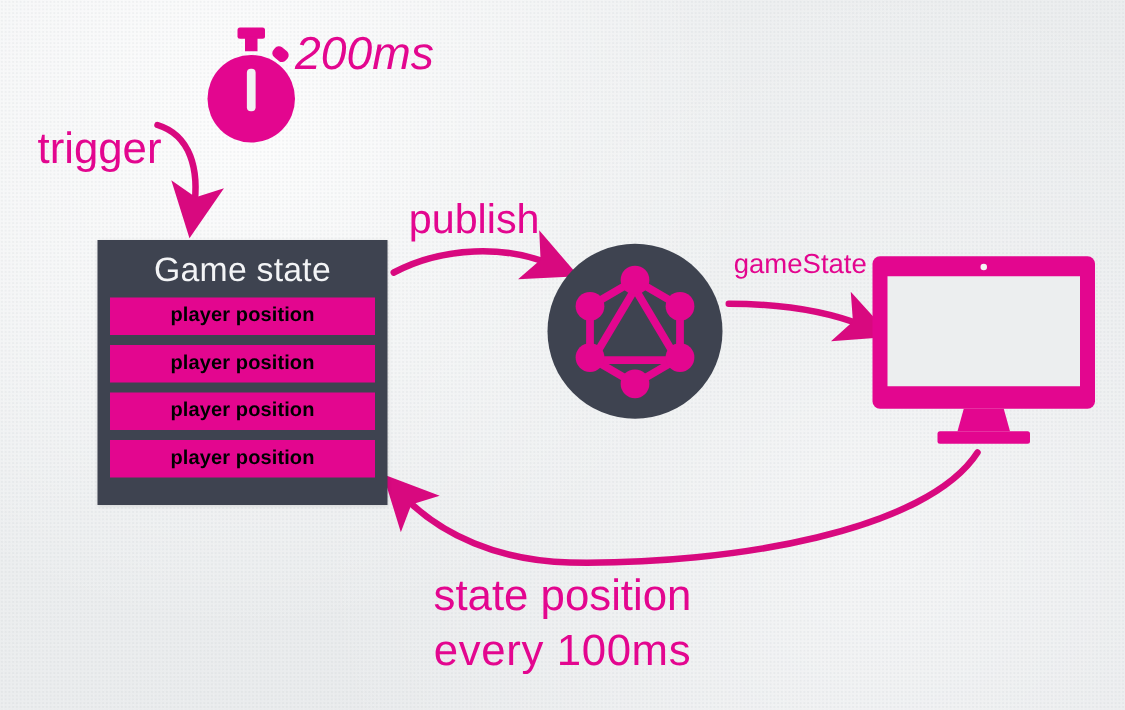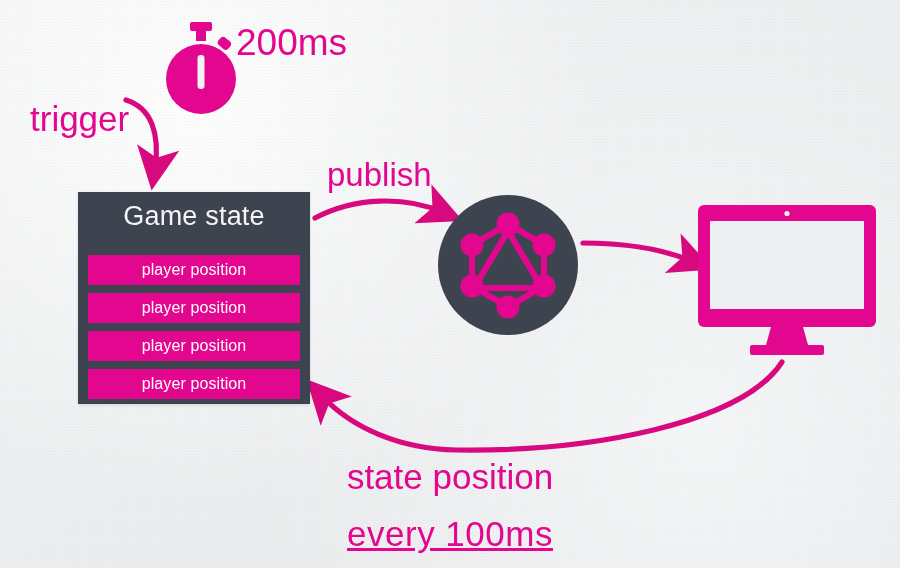--- a/index.html
+++ b/index.html
@@ -51,57 +51,57 @@
     padding: 6px 10px 8px 10px;
     box-shadow: 0 1px 3px rgba(0,0,0,0.12);
   }
   .gs-title {
     color: #f3f4f6;
     font-size: 27px;
     font-weight: 300;
     text-align: center;
     letter-spacing: 0.2px;
     line-height: 36px;
-    margin-bottom: 21px;
+    margin-bottom: 4px;
     white-space: nowrap;
   }
   .gs-row {
     background: #e3068f;
-    color: #ffffff;
+    color: #000000;
     font-size: 16px;
-    font-weight: 400;
+    font-weight: 700;
     text-align: center;
     line-height: 30px;
     height: 30px;
     margin-bottom: 8px;
     letter-spacing: 0.1px;
     white-space: nowrap;
   }
   .gs-row:last-child { margin-bottom: 0; }
 
   
   .label {
     position: absolute;
     color: #e3068f;
     font-weight: 300;
     white-space: nowrap;
     line-height: 1.12;
   }
-  .label-200ms   { left: 236px; top: 22px;  font-size: 37px; }
+  .label-200ms   { left: 236px; top: 22px;  font-size: 37px; font-style: italic; }
   .label-trigger { left: 30px;  top: 99px;  font-size: 35px; }
   .label-publish { left: 327px; top: 157px; font-size: 33px; }
   .label-gamestate { left: 587px; top: 199px; font-size: 22px; }
   .label-send {
     left: 0; top: 457px;
     width: 900px;
     text-align: center;
     font-size: 35px;
   }
   .label-send span { display: block; }
-  .label-send .line2 { margin-top: 18px; letter-spacing: 0.5px; text-decoration: underline; }
+  .label-send .line2 { margin-top: 5px; letter-spacing: 0.5px; }
 </style>
 </head>
 <body>
 
 <div id="stage">
 
   <svg id="vector-layer" viewBox="0 0 900 568">
     <defs>
       <marker id="ah-trigger" markerWidth="9" markerHeight="9" refX="4.2" refY="4.5" orient="auto" markerUnits="strokeWidth">
         <path d="M0.2,0.4 L8.6,4.5 L0.2,8.6 L2.2,4.5 Z" fill="#d8097f"></path>
@@ -184,19 +184,20 @@
     <div class="gs-row">player position</div>
     <div class="gs-row">player position</div>
   </div>
 
   <div class="label label-200ms">200ms</div>
 
   <div class="label label-trigger">trigger</div>
 
   <div class="label label-publish">publish</div>
 
+  <div class="label label-gamestate">gameState</div>
 
   <div class="label label-send">
     <span class="line1">state position</span>
     <span class="line2">every 100ms</span>
   </div>
 
 </div>
 
 </body></html>

